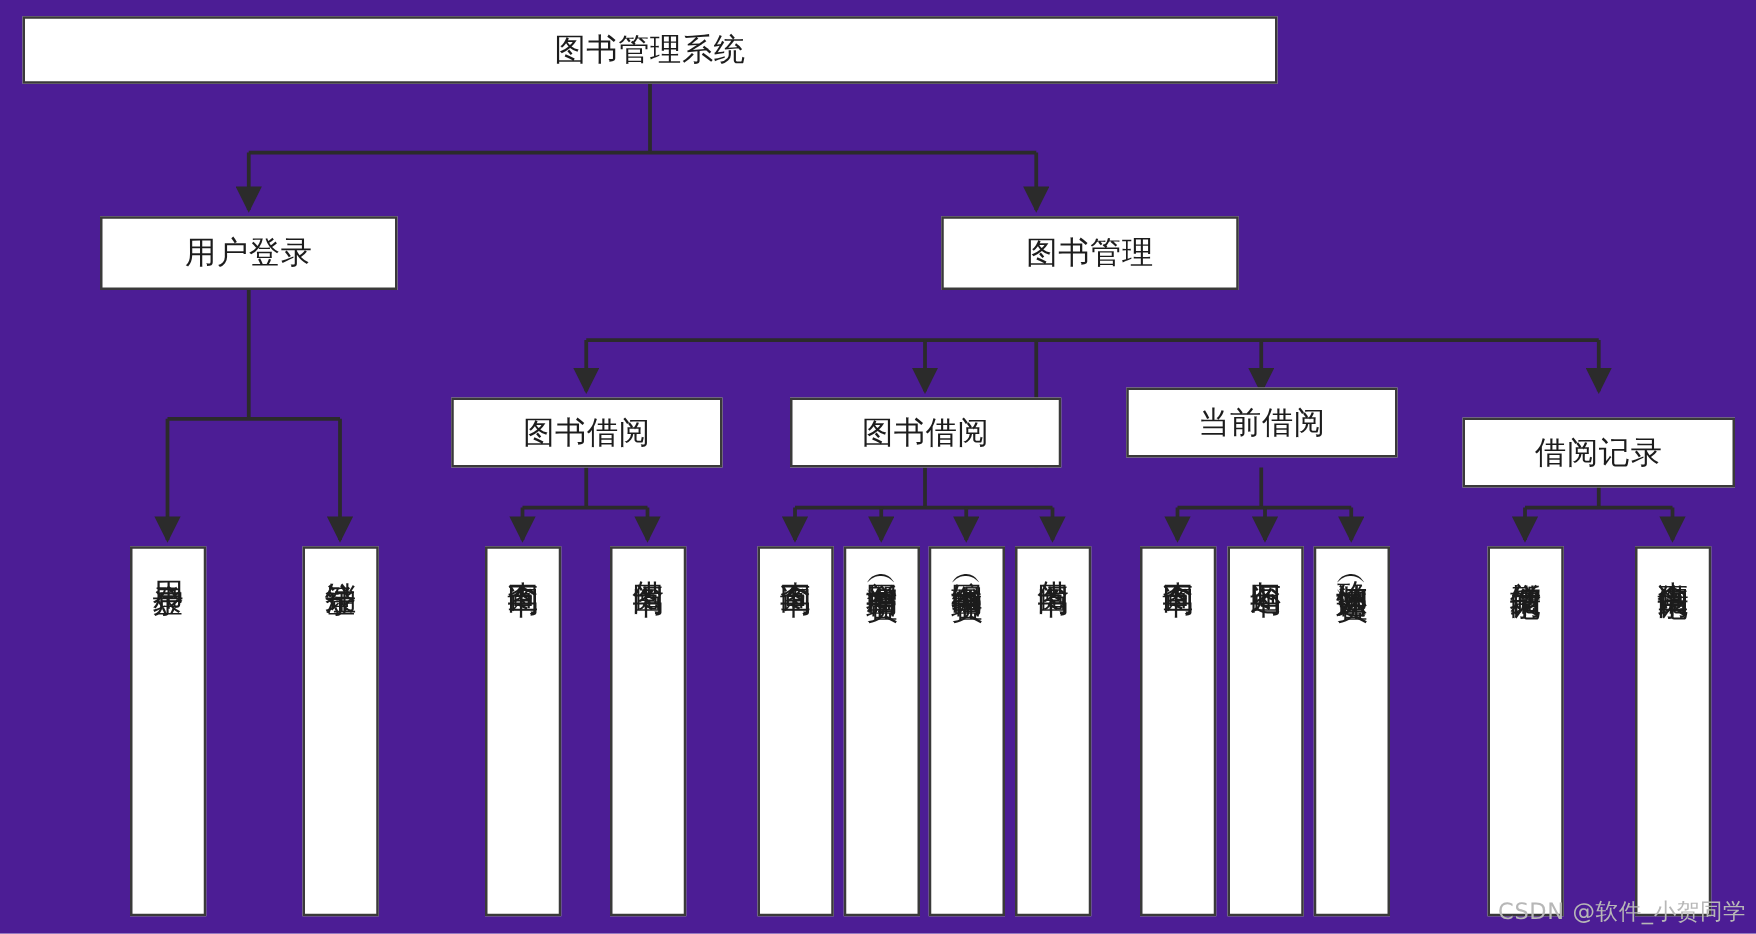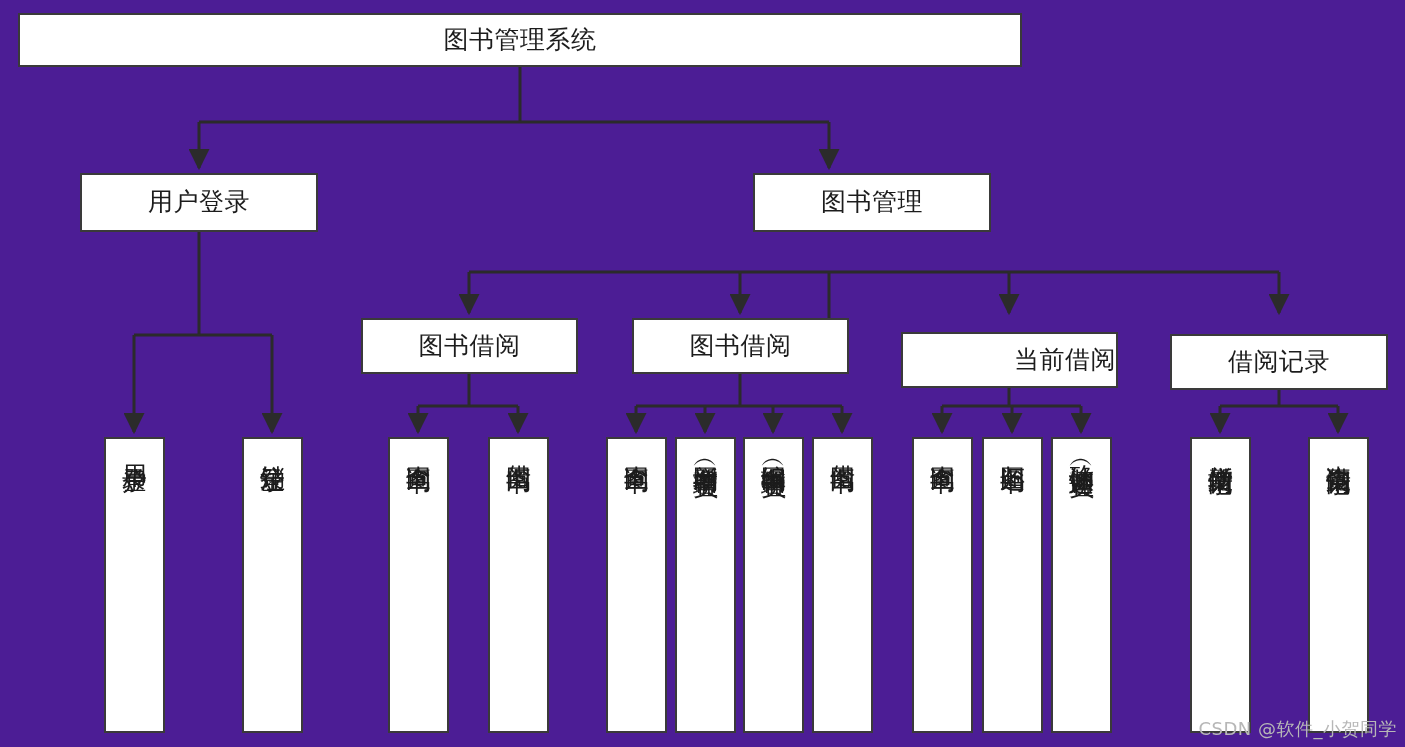--- a/index.html
+++ b/index.html
@@ -133,21 +133,21 @@
   <div class="node horizontal" style="left: 710px; top: 173px; width: 238px; height: 59px; margin-left: 43px;">
     <span class="node-label">图书管理</span>
   </div>
 
   <div class="node horizontal" style="left: 361px; top: 318px; width: 217px; height: 56px;">
     <span class="node-label">图书借阅</span>
   </div>
   <div class="node horizontal" style="left: 632px; top: 318px; width: 217px; height: 56px;">
     <span class="node-label">图书借阅</span>
   </div>
-  <div class="node horizontal" style="left: 901px; top: 332px; width: 217px; height: 56px; justify-content: flex-end;">
+  <div class="node horizontal" style="left: 901px; top: 310px; width: 217px; height: 56px;">
     <span class="node-label">当前借阅</span>
   </div>
   <div class="node horizontal" style="left: 1170px; top: 334px; width: 218px; height: 56px;">
     <span class="node-label">借阅记录</span>
   </div>
 
   <div class="node leaf" style="left: 104px; top: 437px; width: 61px; height: 296px;">
     <span class="node-label">用户登录</span>
   </div>
   <div class="node leaf" style="left: 242px; top: 437px; width: 61px; height: 296px;">

